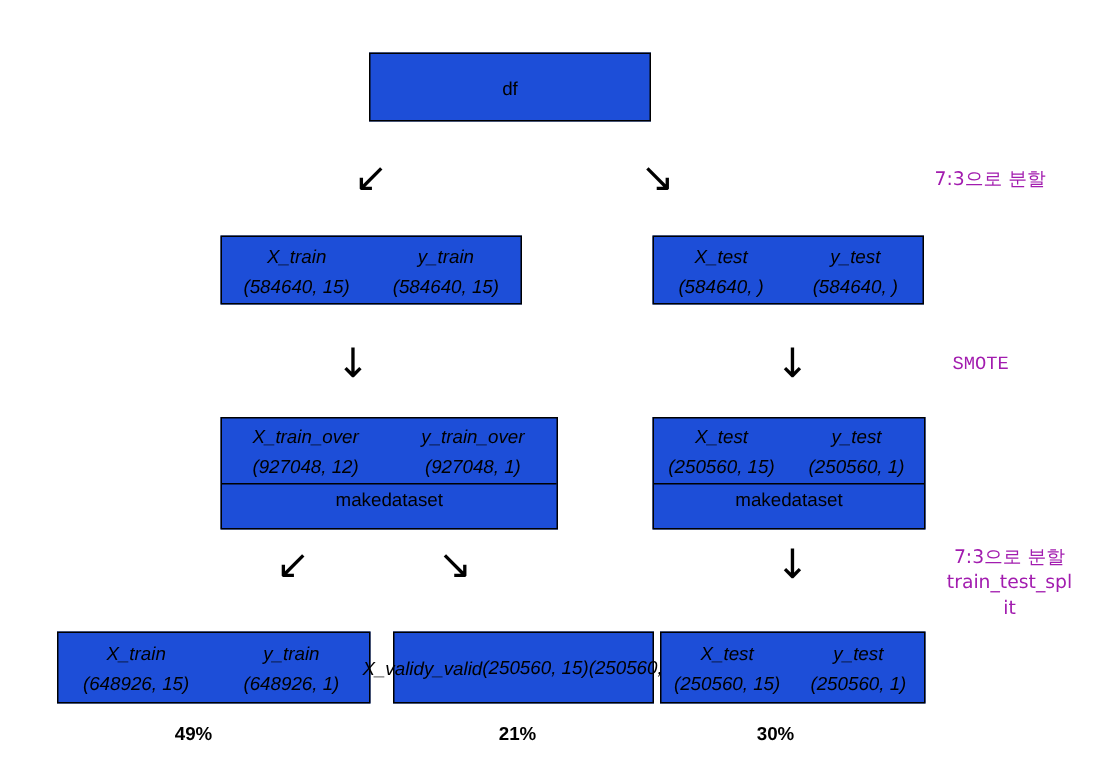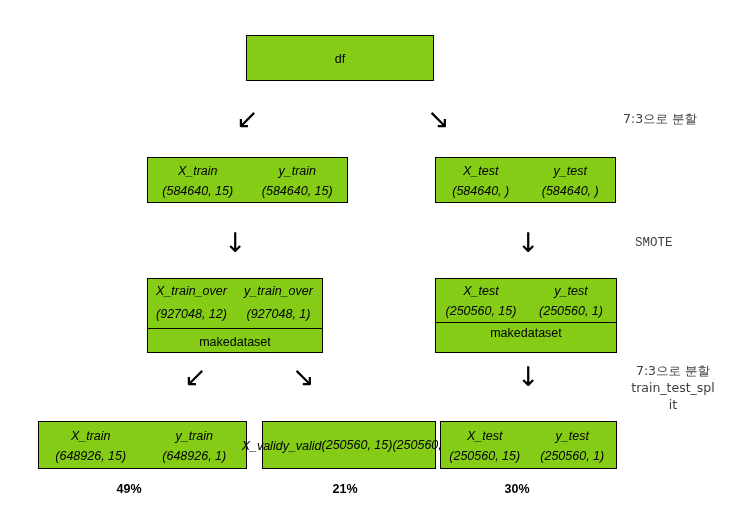--- a/index.html
+++ b/index.html
@@ -12,21 +12,21 @@
     width: 732px;
     height: 514px;
     background: #ffffff;
     font-family: "Liberation Sans", sans-serif;
     color: #000000;
     overflow: hidden;
   }
   .box {
     position: absolute;
     border: 1px solid #000000;
-    background: #84cc16;
+    background: #1d4ed8;
     box-sizing: border-box;
   }
   .box-row {
     display: flex;
     flex-direction: row;
     align-items: center;
     justify-content: space-around;
     width: 100%;
     font-style: italic;
   }
@@ -67,21 +67,21 @@
     line-height: 27px;
     font-family: "DejaVu Sans", sans-serif;
     color: #000000;
     user-select: none;
   }
   .side-label {
     position: absolute;
     font-size: 12.5px;
     line-height: 17px;
     font-family: "DejaVu Sans", sans-serif;
-    color: #404040;
+    color: #a21caf;
     white-space: pre;
   }
   .side-label.multiline {
     white-space: pre-line;
     text-align: center;
     width: 100px;
   }
   .pct {
     position: absolute;
     font-size: 12.5px;
@@ -125,21 +125,21 @@
       <div class="cell">(584640, )</div>
       <div class="cell">(584640, )</div>
     </div>
   </div>
 
   <div class="arrow" style="left:224px; top:229px;">↓</div>
   <div class="arrow" style="left:517px; top:229px;">↓</div>
 
   <div class="side-label" style="left:635px; top:235px;font-family:Liberation Mono, monospace;">SMOTE</div>
 
-  <div class="box" style="left:147px; top:278px; width:176px; height:75px; display:flex; flex-direction:column; justify-content:space-between;">
+  <div class="box" style="left:147px; top:278px; width:225px; height:75px; display:flex; flex-direction:column; justify-content:flex-start;">
     <div class="box-row names">
       <div class="cell">X_train_over</div>
       <div class="cell">y_train_over</div>
     </div>
     <div class="box-row shapes">
       <div class="cell">(927048, 12)</div>
       <div class="cell">(927048, 1)</div>
     </div>
     <div class="divider"></div>
     <div class="subrow">makedataset</div>

